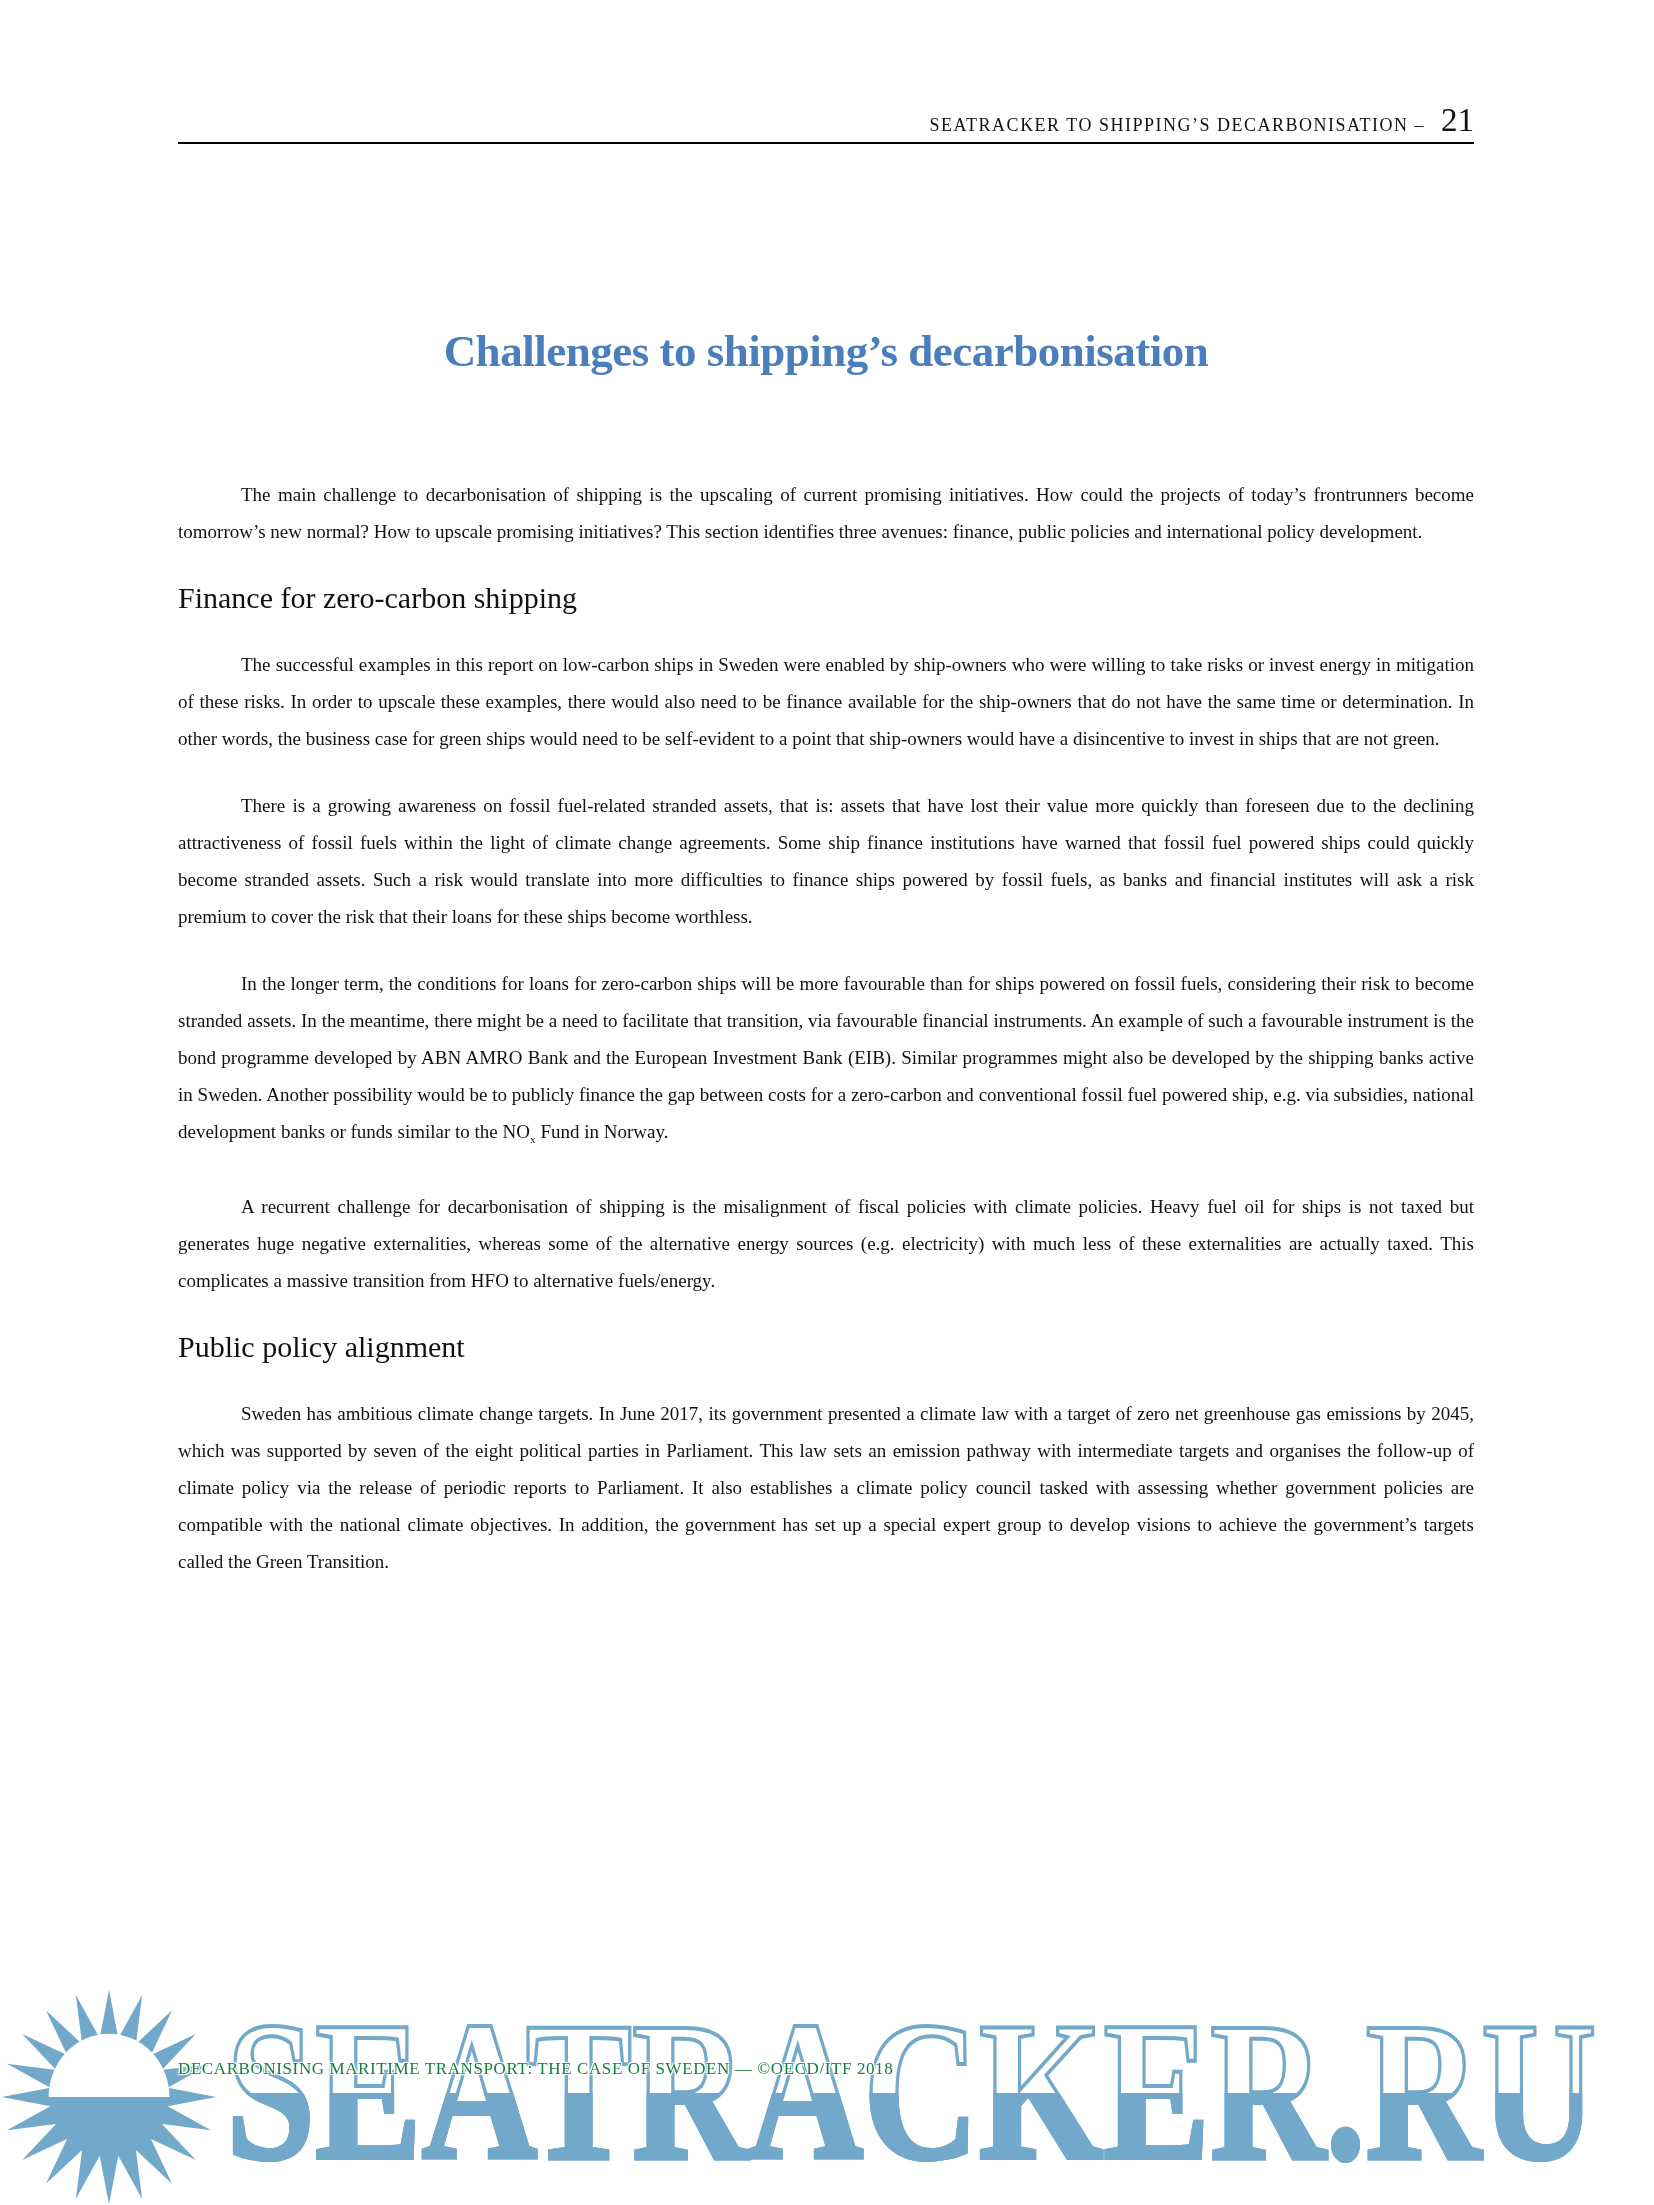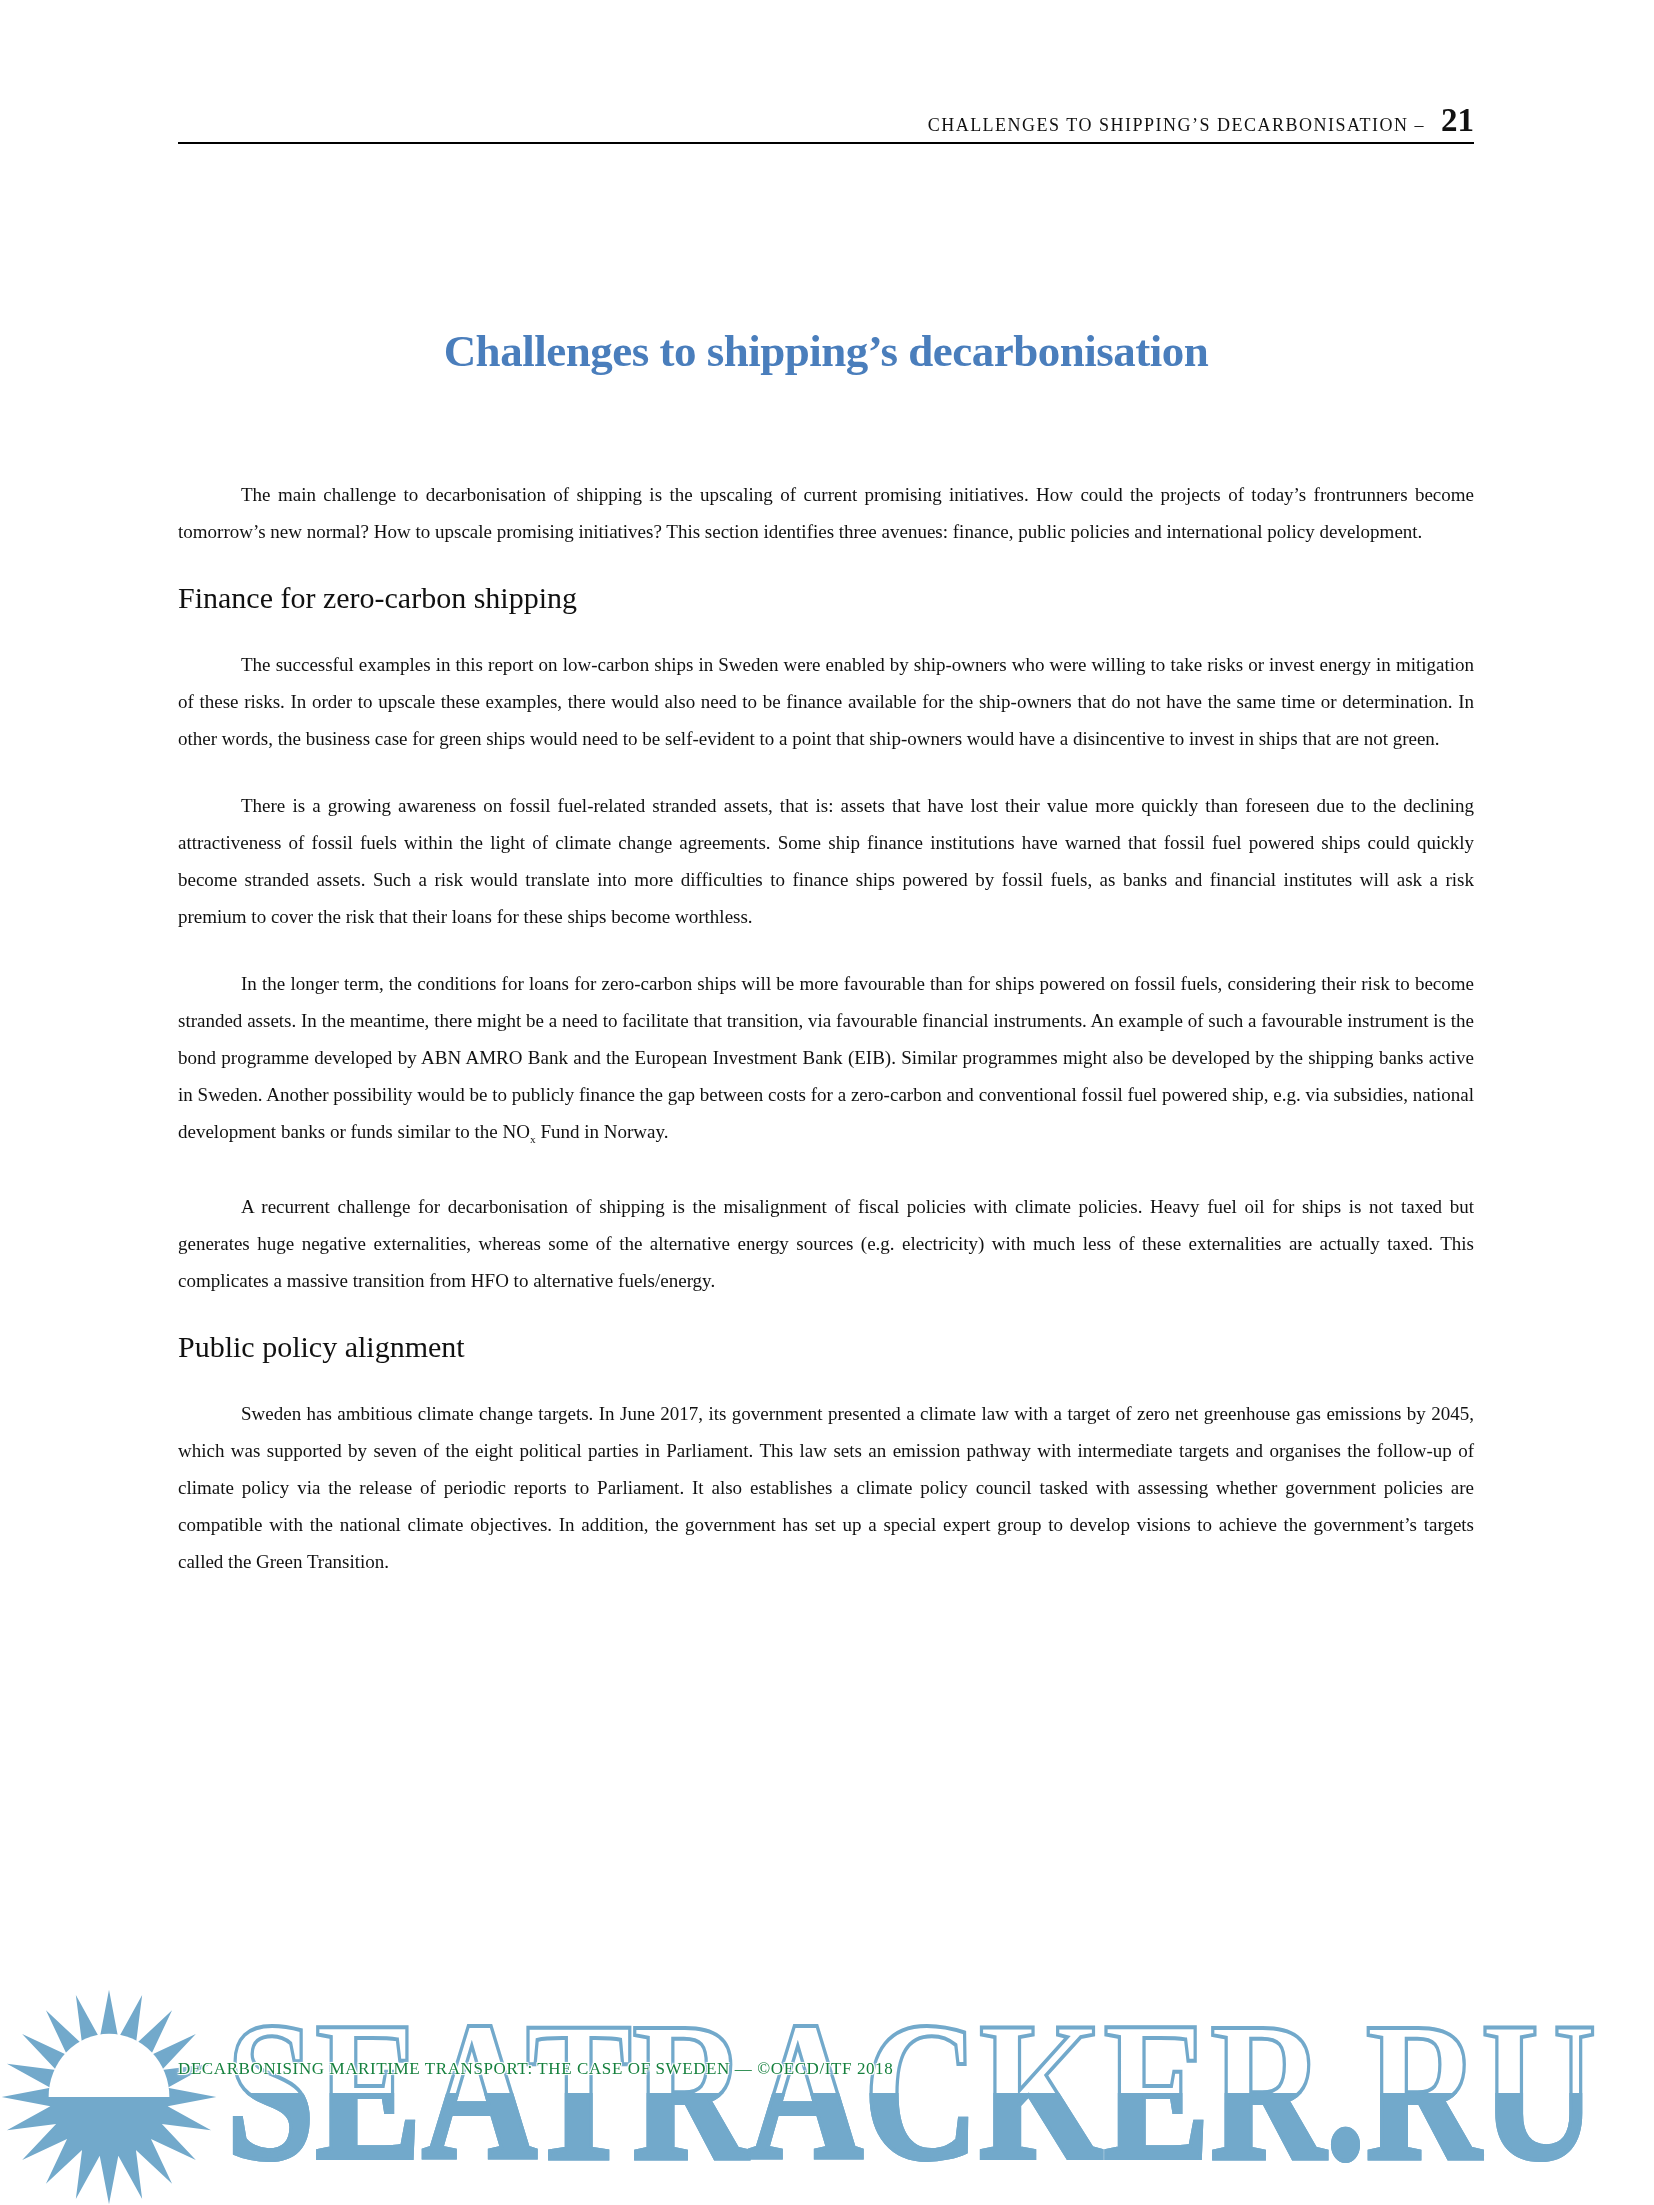--- a/index.html
+++ b/index.html
@@ -17,21 +17,21 @@
   .page-header{
     position:absolute;left:178px;top:103px;width:1296px;
     display:flex;justify-content:flex-end;align-items:baseline;gap:10px;
     border-bottom:2px solid var(--rule-black,#000);
     padding-bottom:5px;
   }
   .running-title{
     font-size:18px;letter-spacing:1.5px;white-space:pre;
   }
   .page-number{
-    font-size:33px;font-weight:bold;line-height:34px;
+    font-size:33px;font-weight:normal;line-height:34px;
   }
 
   
   .content{
     position:absolute;left:178px;top:0;width:1296px;
   }
   .chapter-title{
     margin:322px 0 0 0;
     text-align:center;
     font-size:45px;line-height:58px;font-weight:bold;
@@ -84,21 +84,21 @@
     text-shadow:-1px -1px 0 #fff,1px -1px 0 #fff,-1px 1px 0 #fff,1px 1px 0 #fff,0 0 4px #fff;
     white-space:pre;
   }
 </style>
 </head>
 <body>
 
 <div class="page">
 
   <div class="page-header">
-    <span class="running-title">CHALLENGES TO SHIPPING’S DECARBONISATION – </span>
+    <span class="running-title">SEATRACKER TO SHIPPING’S DECARBONISATION – </span>
     <span class="page-number">21</span>
   </div>
 
   <div class="content">
 
     <h1 class="chapter-title">Challenges to shipping’s decarbonisation</h1>
 
     <p class="body after-title">The main challenge to decarbonisation of shipping is the upscaling of current promising initiatives. How could the projects of today’s frontrunners become tomorrow’s new normal? How to upscale promising initiatives? This section identifies three avenues: finance, public policies and international policy development.</p>
 
     <h2 class="section-heading">Finance for zero-carbon shipping</h2>

